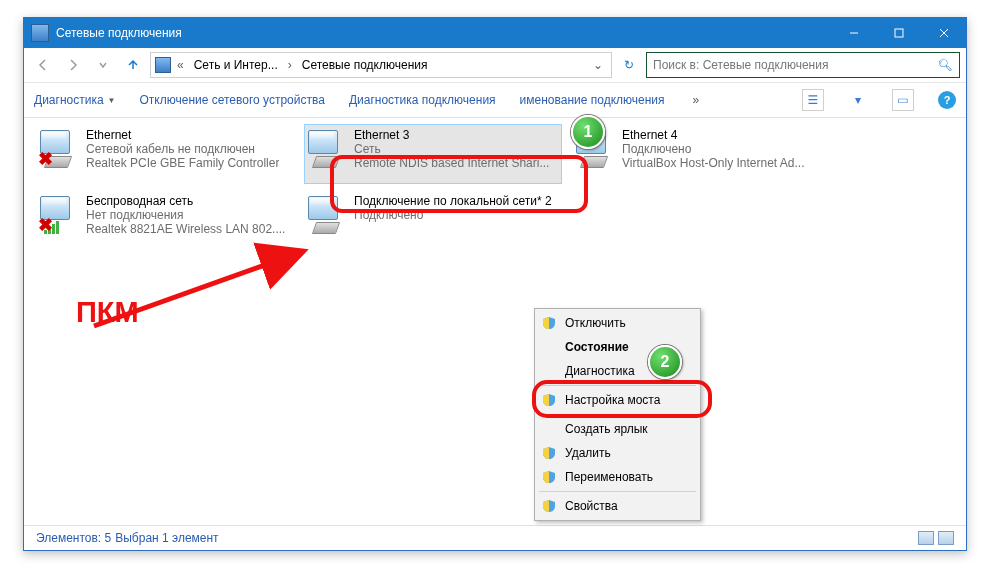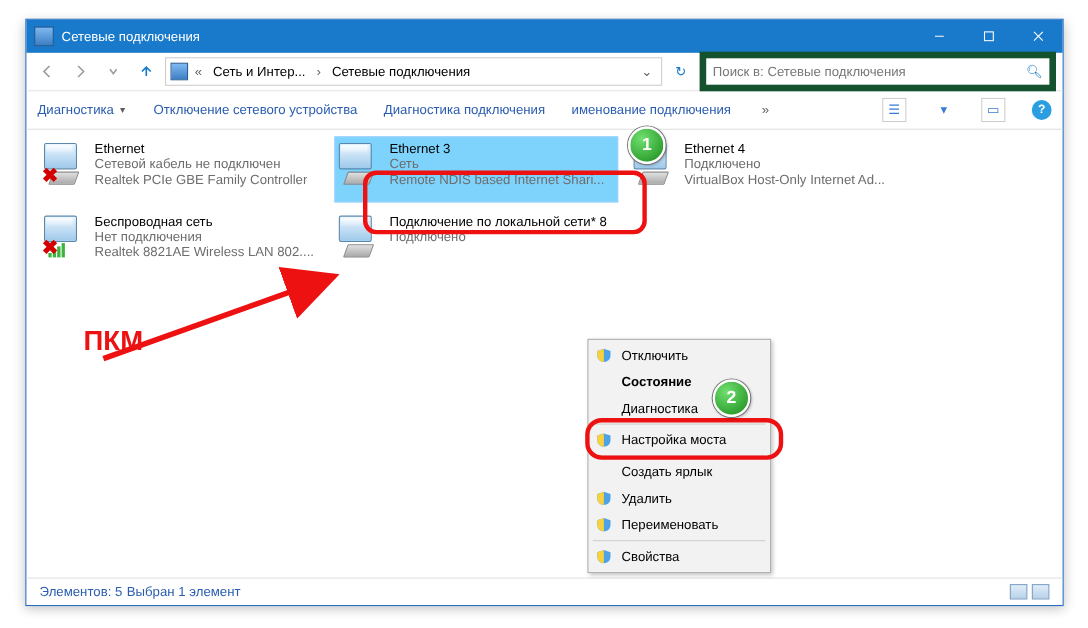--- a/index.html
+++ b/index.html
@@ -15,47 +15,47 @@
 .navbtn{width:26px;height:26px;display:flex;align-items:center;justify-content:center;color:#9c9c9c}
 .navbtn.en{color:#1979ca}
 .navbtn svg{stroke:currentColor;stroke-width:1.5;fill:none}
 .addrbox{flex:1;height:24px;border:1px solid #cfcfcf;display:flex;align-items:center;padding:0 4px;gap:4px}
 .addrbox .sm-icon{width:14px;height:14px;background:linear-gradient(#7fb9f0,#3d7fc5);border:1px solid #2b5e93}
 .crumb{padding:0 4px;white-space:nowrap}
 .chev{color:#606060;padding:0 2px}
 .addr-spacer{flex:1}
 .addr-drop{width:18px;text-align:center;color:#606060}
 .refresh{width:26px;text-align:center;color:#1979ca}
-.searchbox{width:300px;height:24px;border:6px solid #14532d;display:flex;align-items:center;padding:0 6px;color:#777}
+.searchbox{width:300px;height:24px;border:1px solid #14532d;display:flex;align-items:center;padding:0 6px;color:#777}
 .searchbox .ph{flex:1}
 .searchbox .sicon{color:#1979ca}
 .cmdbar{height:34px;border-bottom:1px solid #e1e1e1;display:flex;align-items:center;padding:0 10px;gap:24px;color:#2a5db0}
 .cmd{display:flex;align-items:center;gap:4px;white-space:nowrap}
 .cmd .dd{font-size:8px;color:#5c5c5c}
 .chevarrow{color:#5c5c5c;padding:0 4px}
 .cmdspacer{flex:1}
 .viewbtn{width:20px;height:20px;border:1px solid #cfcfcf;display:flex;align-items:center;justify-content:center;color:#3a7bd5}
 .viewbtn.ghost{border:none}
 .help{width:18px;height:18px;border-radius:50%;background:#2a9ee0;color:#fff;display:flex;align-items:center;justify-content:center;font-weight:bold;font-size:11px}
 .content{flex:1;position:relative;padding:6px 12px;display:flex;flex-wrap:wrap;align-content:flex-start;gap:6px 10px}
 .item{width:250px;height:52px;display:flex;align-items:flex-start;gap:6px;padding:4px;position:relative}
-.item.selected{background:#7dd3fc;border:1px solid #99d1ff;padding:3px}
+.item.selected{background:#e5e5e5;border:1px solid #99d1ff;padding:3px}
 .nic-icon{width:40px;height:40px;position:relative;flex-shrink:0}
 .nic-icon .mon{position:absolute;left:0;top:2px;width:28px;height:22px;background:linear-gradient(#eaf5ff,#9ec9ea);border:1px solid #5a88ad;border-radius:2px}
 .nic-icon .shine{position:absolute;left:2px;top:4px;width:24px;height:8px;background:linear-gradient(rgba(255,255,255,.8),transparent);border-radius:1px}
 .nic-icon .plug{position:absolute;left:6px;bottom:0;width:22px;height:10px;background:linear-gradient(#e0e0e0,#aaa);border:1px solid #888;border-radius:1px;transform:skewX(-20deg)}
 .nic-icon .x{position:absolute;left:-2px;bottom:-2px;color:#d20000;font-weight:bold;font-size:18px}
 .nic-icon .bars{position:absolute;left:4px;bottom:0;display:flex;align-items:flex-end;gap:1px}
 .nic-icon .bars span{width:3px;background:#3fb33f;display:block}
 .txt{min-width:0}
 .t1{color:#000}
 .t2,.t3{color:#6d6d6d;white-space:nowrap;overflow:hidden;text-overflow:ellipsis}
 .arrow{position:absolute;left:55px;top:233px;width:240px;height:70px;pointer-events:none}
 .arrow svg{overflow:visible}
-.pkm{position:absolute;left:52px;top:278px;color:#e11;font-size:25px;font-weight:bold;font-family:Arial}
+.pkm{position:absolute;left:52px;top:278px;color:#e11;font-size:29px;font-weight:bold;font-family:Arial}
 .ctx{position:absolute;left:510px;top:190px;width:165px;background:#f2f2f2;border:1px solid #b1b1b1;box-shadow:2px 2px 4px rgba(0,0,0,.25);padding:2px 0;font-size:12px}
 .ctx .mi{display:flex;align-items:center;height:24px;padding:0 10px 0 30px;position:relative}
 .ctx .mi.bold{font-weight:bold}
 .ctx .shield{position:absolute;left:7px;top:5px;width:14px;height:14px}
 .ctx .sep{height:1px;background:#d0d0d0;margin:2px 4px}
 .ring{position:absolute;border:4px solid #e11;border-radius:12px;pointer-events:none}
 .ring1{left:306px;top:137px;width:250px;height:50px}
 .ring2{left:508px;top:362px;width:172px;height:30px;border-radius:15px}
 .numcirc{position:absolute;width:30px;height:30px;border-radius:50%;background:radial-gradient(circle at 35% 30%,#6fe06f,#1a8a1a);border:2px solid #fff;box-shadow:0 0 0 1px #777,1px 1px 3px rgba(0,0,0,.4);color:#fff;font-weight:bold;font-size:16px;display:flex;align-items:center;justify-content:center}
 .n1{left:547px;top:97px}
@@ -204,21 +204,21 @@
             <div class="t3">Realtek 8821AE Wireless LAN 802....</div>
           </div>
     </div>
     <div class="item">
       <div class="nic-icon">
             <div class="mon"></div>
             <div class="shine"></div>
             <div class="plug"></div>
           </div>
       <div class="txt">
-            <div class="t1">Подключение по локальной сети* 8</div>
+            <div class="t1">Подключение по локальной сети* 2</div>
             <div class="t2">Подключено</div>
           </div>
     </div>
 
     <div class="ctx">
       <div class="mi">
             <svg class="shield" viewBox="0 0 14 14">
               <path d="M7 1 13 3v4c0 4-3 6-6 6S1 11 1 7V3Z" fill="#4da3e6"></path>
               <path d="M7 1v12C4 13 1 11 1 7V3Z" fill="#f7d23e"></path>
             </svg>

